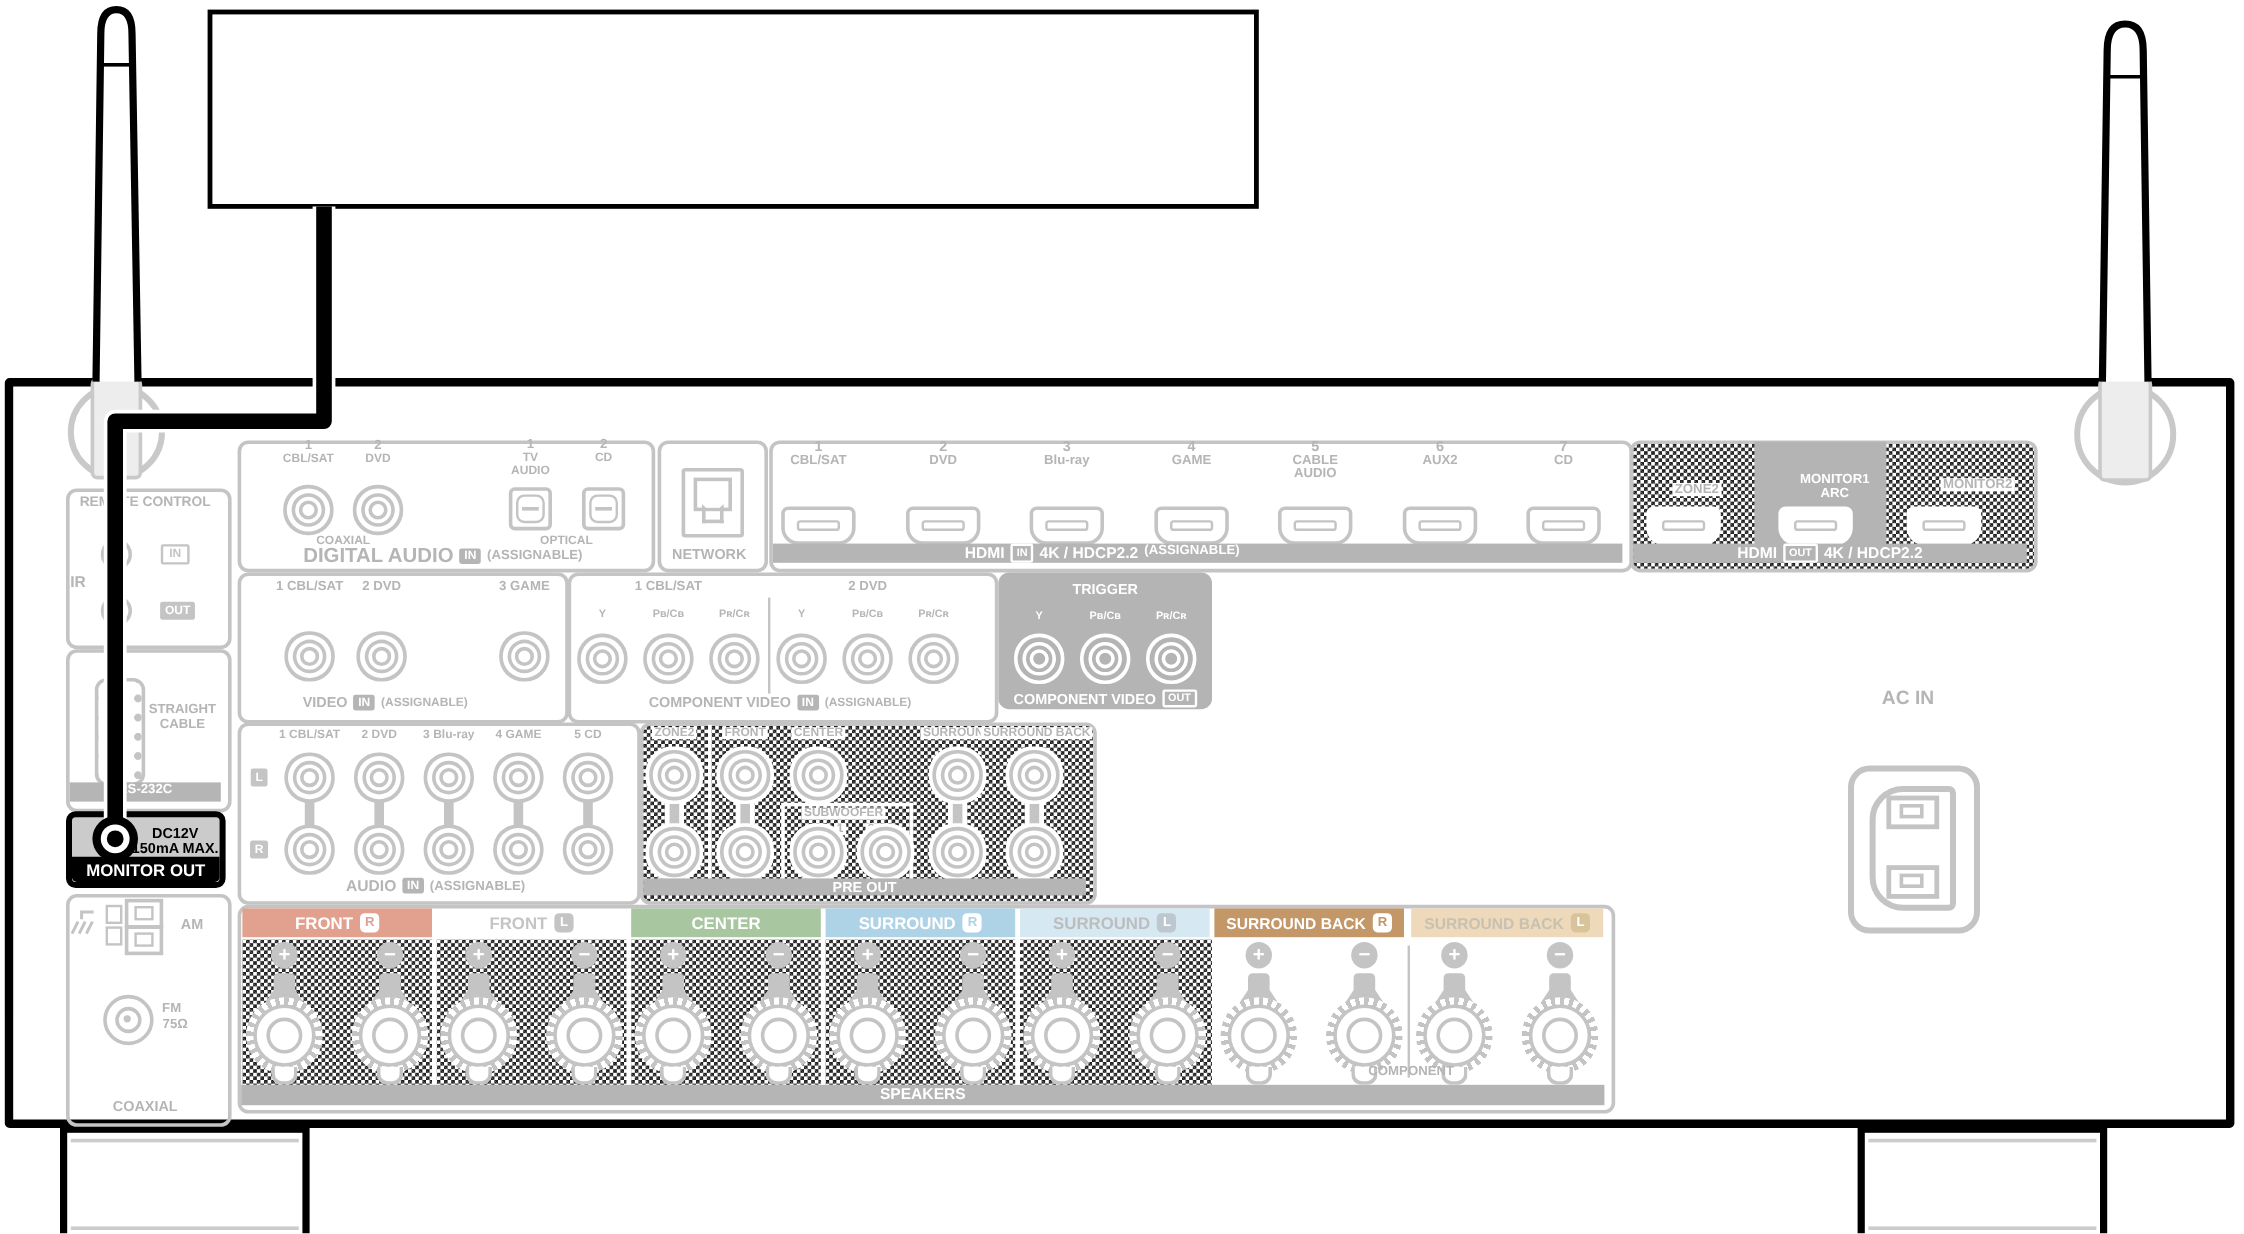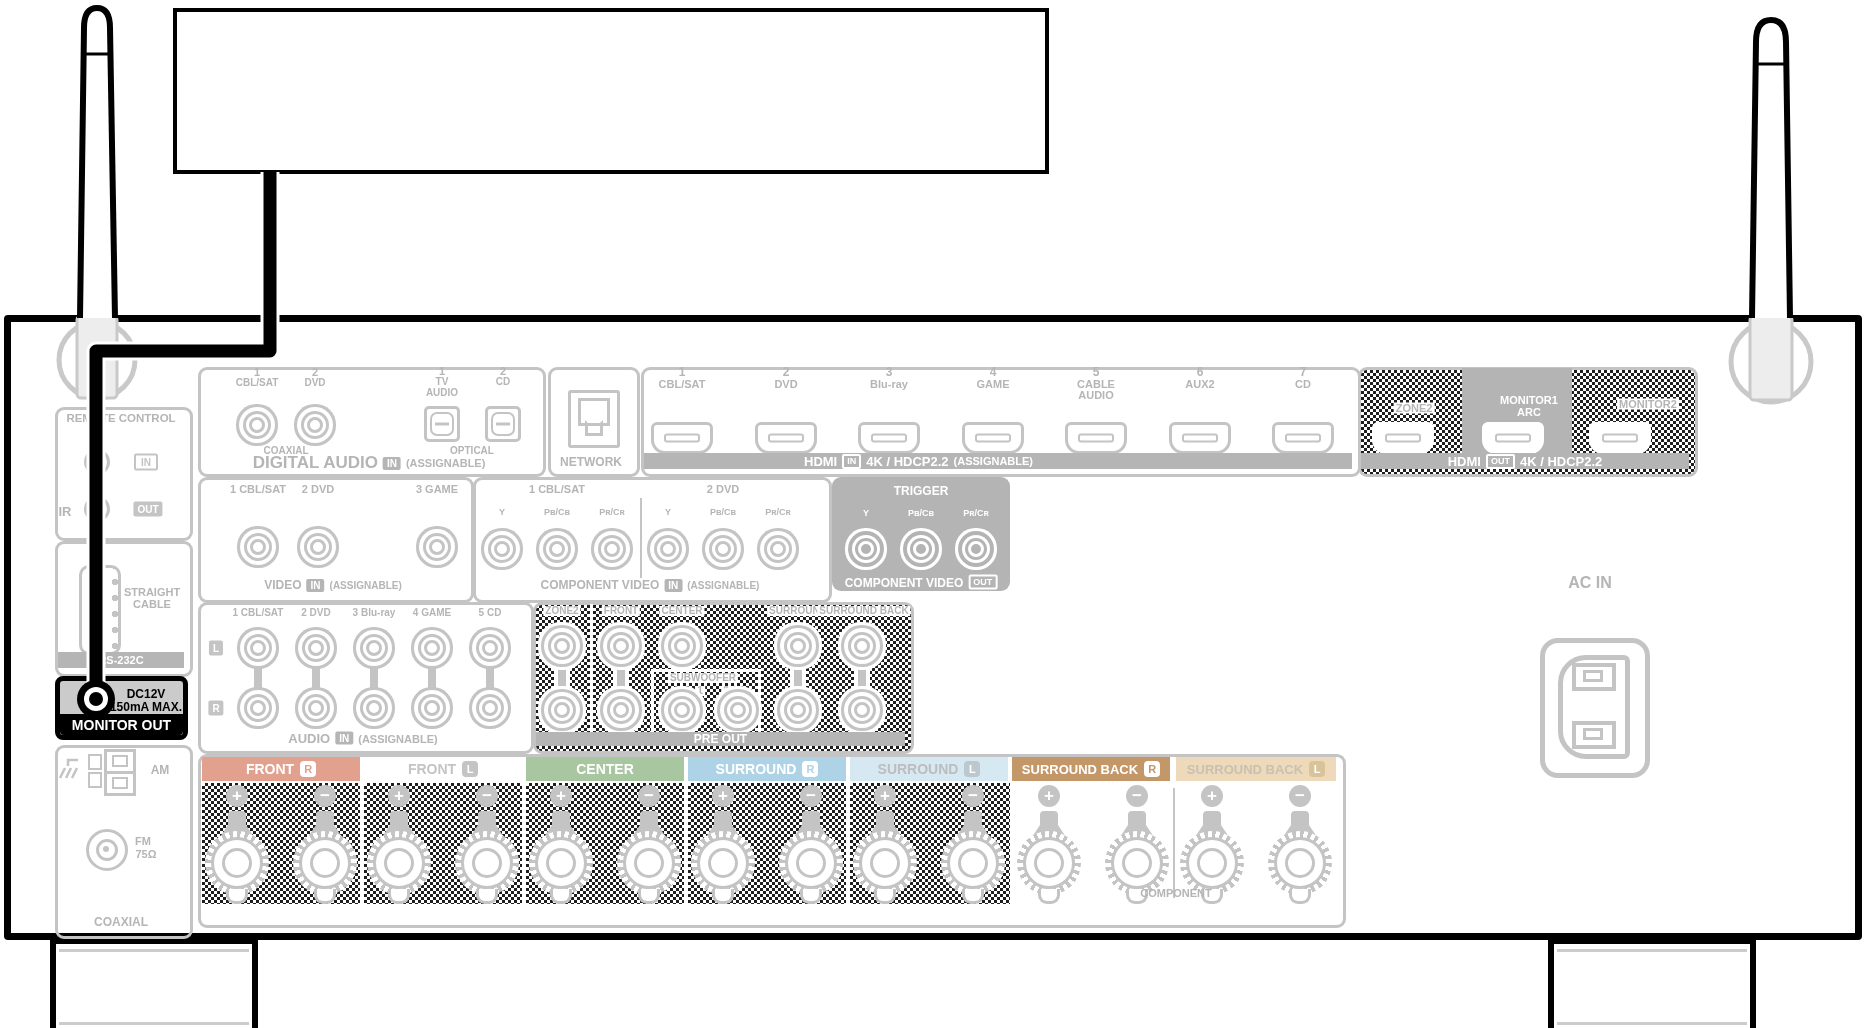--- a/index.html
+++ b/index.html
@@ -15,21 +15,21 @@
   .lbl{position:absolute;transform:translate(-50%,-50%);font-weight:bold;color:var(--g2);
        white-space:nowrap;line-height:1;}
   .plate{background:#fff;padding:0 2px;}
   .white{color:#fff;}
   .black{color:#111;}
   
   .box{position:absolute;border:3px solid var(--g1);border-radius:9px;}
   .fillbox{position:absolute;border-radius:9px;background:var(--pg);}
   
   .bar{position:absolute;background:var(--g2);color:#fff;font-weight:bold;display:flex;
-       align-items:center;justify-content:center;gap:5px;white-space:nowrap;}
+       justify-content:center;gap:5px;white-space:nowrap;}
   
   .cap-row{position:absolute;transform:translate(-50%,-50%);display:flex;align-items:center;gap:5px;
        font-weight:bold;color:var(--g2);white-space:nowrap;}
   .badge-f{background:var(--g2);color:#fff;font-size:10px;font-weight:bold;padding:1px 4px;
        border-radius:2px;line-height:11px;display:inline-block;}
   .badge-o{border:2px solid #fff;color:#fff;font-size:9px;font-weight:bold;padding:0 3px;
        border-radius:2px;line-height:11px;display:inline-block;}
   
   .rca{position:absolute;width:10px;height:10px;background:#fff;border:3px solid var(--g1);
        border-radius:50%;transform:translate(-50%,-50%);
@@ -111,21 +111,21 @@
   <div class="abs" style="left:173px;top:8px;width:868px;height:158px;border:4px solid #000;background:#fff;"></div>
 
   <div class="foot" style="left:50px;top:938px;"></div>
   <div class="foot" style="left:1548px;top:938px;"></div>
   <div class="abs" style="left:4px;top:315px;width:1858px;height:625px;border:7px solid #000;border-radius:4px;background:#fff;box-sizing:border-box;"></div>
 
   <div class="box" style="left:55px;top:407px;width:132px;height:128px;"></div>
   <div class="lbl" style="left:121px;top:419px;font-size:11.5px;">REMOTE CONTROL</div>
   <div class="mini" style="left:97px;top:462px;"></div>
   <div class="tag-o" style="left:146px;top:462px;">IN</div>
-  <div class="lbl" style="left:65px;top:511px;font-size:13px;">IR</div>
+  <div class="lbl" style="left:65px;top:485px;font-size:13px;">IR</div>
   <div class="mini" style="left:97px;top:509px;"></div>
   <div class="tag-f" style="left:148px;top:509px;">OUT</div>
 
   <div class="box" style="left:55px;top:541px;width:132px;height:130px;"></div>
   <div class="abs" style="left:79px;top:565px;width:36px;height:84px;border:3px solid var(--g1);border-radius:10px;
               background-image:radial-gradient(circle,var(--g1) 3px,transparent 3.5px);
               background-size:18px 16px;background-position:6px 6px;"></div>
   <div class="lbl" style="left:152px;top:592px;font-size:11px;">STRAIGHT</div>
   <div class="lbl" style="left:152px;top:604px;font-size:11px;">CABLE</div>
   <div class="bar" style="left:58px;top:652px;width:126px;height:16px;font-size:11px;">
@@ -233,21 +233,21 @@
     <span>4K / HDCP2.2</span>
   </div>
 
   <div class="box" style="left:198px;top:477px;width:270px;height:120px;"></div>
   <div class="lbl" style="left:258px;top:489px;font-size:11px;">1 CBL/SAT</div>
   <div class="lbl" style="left:318px;top:489px;font-size:11px;">2 DVD</div>
   <div class="lbl" style="left:437px;top:489px;font-size:11px;">3 GAME</div>
   <div class="rca" style="left:258px;top:547px;"></div>
   <div class="rca" style="left:318px;top:547px;"></div>
   <div class="rca" style="left:437px;top:547px;"></div>
-  <div class="cap-row" style="left:333px;top:585px;">
+  <div class="cap-row" style="left:321px;top:585px;">
     <span style="font-size:12px;">VIDEO</span>
     <span class="badge-f">IN</span>
     <span style="font-size:10px;">(ASSIGNABLE)</span>
   </div>
 
   <div class="box" style="left:473px;top:477px;width:353px;height:120px;"></div>
   <div class="lbl" style="left:557px;top:489px;font-size:11px;">1 CBL/SAT</div>
   <div class="lbl" style="left:502px;top:512px;font-size:9px;">Y</div>
   <div class="lbl" style="left:557px;top:512px;font-size:9px;">Pʙ/Cʙ</div>
   <div class="lbl" style="left:612px;top:512px;font-size:9px;">Pʀ/Cʀ</div>
@@ -470,20 +470,23 @@
   <div class="post" style="left:1300px;top:785px;">
       <div class="pm">−</div>
       <div class="cap"></div>
       <div class="neck"></div>
       <div class="knurl"></div>
       <div class="stem"></div>
     </div>
 
   <div class="abs" style="left:1173px;top:788px;width:2px;height:110px;background:var(--g1);"></div>
   <div class="lbl" style="left:1176px;top:893px;font-size:11px;">COMPONENT</div>
+  <div class="bar" style="left:201px;top:904px;width:1136px;height:17px;font-size:13px;">
+    <span>SPEAKERS</span>
+  </div>
 
   <div class="lbl" style="left:1590px;top:583px;font-size:16px;">AC IN</div>
   <div class="abs" style="left:1540px;top:638px;width:100px;height:130px;border:5px solid var(--g1);border-radius:18px;"></div>
   <div class="abs" style="left:1558px;top:655px;width:62px;height:94px;border:5px solid var(--g1);
               border-radius:28px 6px 6px 28px;"></div>
   <div class="abs" style="left:1572px;top:663px;width:36px;height:20px;border:4px solid var(--g1);"></div>
   <div class="abs" style="left:1583px;top:670px;width:14px;height:6px;border:3px solid var(--g1);"></div>
   <div class="abs" style="left:1572px;top:721px;width:36px;height:20px;border:4px solid var(--g1);"></div>
   <div class="abs" style="left:1583px;top:728px;width:14px;height:6px;border:3px solid var(--g1);"></div>
 

